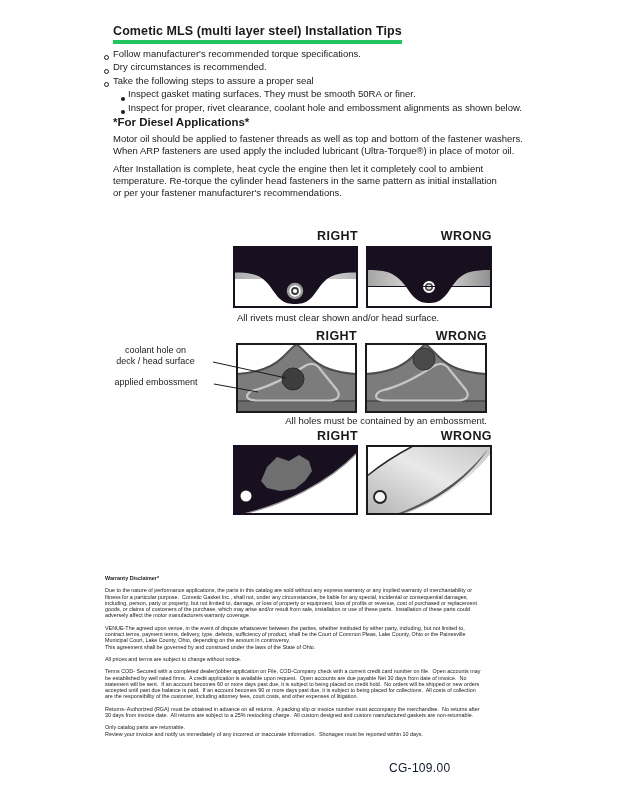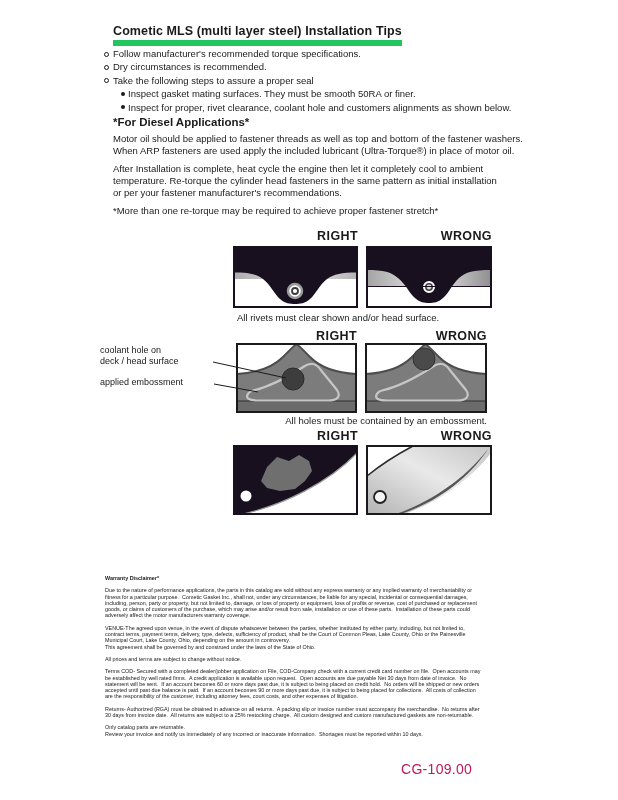--- a/index.html
+++ b/index.html
@@ -1,38 +1,38 @@
 <!DOCTYPE html>
 <html><head>
 <meta charset="utf-8">
 <style>
   html,body{margin:0;padding:0;background:#fff;}
   .page{position:relative;width:618px;height:800px;background:#fff;overflow:hidden;
         font-family:"Liberation Sans",sans-serif;color:#1a1a1a;}
   .pre{white-space:pre-wrap;}
   .page-title{position:absolute;left:113px;top:24px;font-size:12.5px;font-weight:700;
-        border-bottom:6px solid #22c55e;padding-bottom:2px;margin:0;letter-spacing:.1px;}
+        border-bottom:4px solid #22c55e;padding-bottom:2px;margin:0;letter-spacing:.1px;}
   .bullets{position:absolute;left:104px;top:47px;font-size:9.5px;line-height:13.4px;}
-  .b-row{display:flex;align-items:flex-start;}
+  .b-row{display:flex;align-items:flex-end;}
   .b-row.sub{margin-left:17px;}
   .marker-open{flex:0 0 auto;width:3px;height:3px;border:1px solid #1a1a1a;border-radius:50%;
         margin:4.5px 4px 0 0;}
   .marker-solid{flex:0 0 auto;width:4px;height:4px;background:#1a1a1a;border-radius:50%;
         margin:4.5px 3px 0 0;}
   .diesel-heading{position:absolute;left:113px;top:116px;font-size:11.5px;font-weight:700;margin:0;}
   .body-para{position:absolute;left:113px;font-size:9.5px;line-height:12px;margin:0;}
   .p1{top:133px;} .p2{top:163px;} .p3{top:205px;}
   .fig-label{position:absolute;font-size:12.5px;font-weight:700;text-align:right;letter-spacing:.4px;}
   .fig{position:absolute;}
   .caption{position:absolute;font-size:9.5px;line-height:11px;}
-  .ann-label{position:absolute;font-size:9px;line-height:10.5px;text-align:left;}
+  .ann-label{position:absolute;font-size:9px;line-height:10.5px;text-align:center;}
   .legal{position:absolute;left:105px;top:575px;width:450px;font-size:5.4px;line-height:6.3px;}
   .legal .lg-head{font-weight:700;margin:0 0 6px 0;}
   .legal p{margin:0 0 6px 0;}
-  .page-number{position:absolute;left:401px;top:761px;font-size:14px;letter-spacing:.3px;color:#be185d;}
+  .page-number{position:absolute;left:389px;top:761px;font-size:12px;letter-spacing:.3px;color:#0f172a;}
   svg{display:block;}
 </style>
 </head>
 <body>
 
 <div class="page">
 
   <h1 class="page-title">Cometic MLS (multi layer steel) Installation Tips</h1>
 
   <div class="bullets">
@@ -47,31 +47,30 @@
     <div class="b-row">
       <span class="marker-open"></span>
       <span>Take the following steps to assure a proper seal</span>
     </div>
     <div class="b-row sub">
       <span class="marker-solid"></span>
       <span>Inspect gasket mating surfaces.  They must be smooth 50RA or finer.</span>
     </div>
     <div class="b-row sub">
       <span class="marker-solid"></span>
-      <span>Inspect for proper, rivet clearance, coolant hole and customers alignments as shown below.</span>
+      <span>Inspect for proper, rivet clearance, coolant hole and embossment alignments as shown below.</span>
     </div>
   </div>
 
   <h2 class="diesel-heading">*For Diesel Applications*</h2>
   <p class="body-para p1 pre">Motor oil should be applied to fastener threads as well as top and bottom of the fastener washers.
 When ARP fasteners are used apply the included lubricant (Ultra-Torque®) in place of motor oil.</p>
   <p class="body-para p2 pre">After Installation is complete, heat cycle the engine then let it completely cool to ambient
 temperature. Re-torque the cylinder head fasteners in the same pattern as initial installation
 or per your fastener manufacturer's recommendations.</p>
-  <p class="body-para p3 pre">*More than one re-torque may be required to achieve proper fastener stretch*</p>
 
   <div class="fig-label" style="left:233px;top:229px;width:125px;">RIGHT</div>
   <div class="fig-label" style="left:366px;top:229px;width:126px;">WRONG</div>
 
   <svg class="fig" style="left:233px;top:246px;" width="125" height="62" viewBox="0 0 125 62">
     <defs>
       <linearGradient id="g1" x1="0" y1="0" x2="1" y2="0">
         <stop offset="0" stop-color="#ababab"></stop>
           <stop offset="0.55" stop-color="#e6e6e6"></stop>
           <stop offset="1" stop-color="#b4b4b4"></stop>

